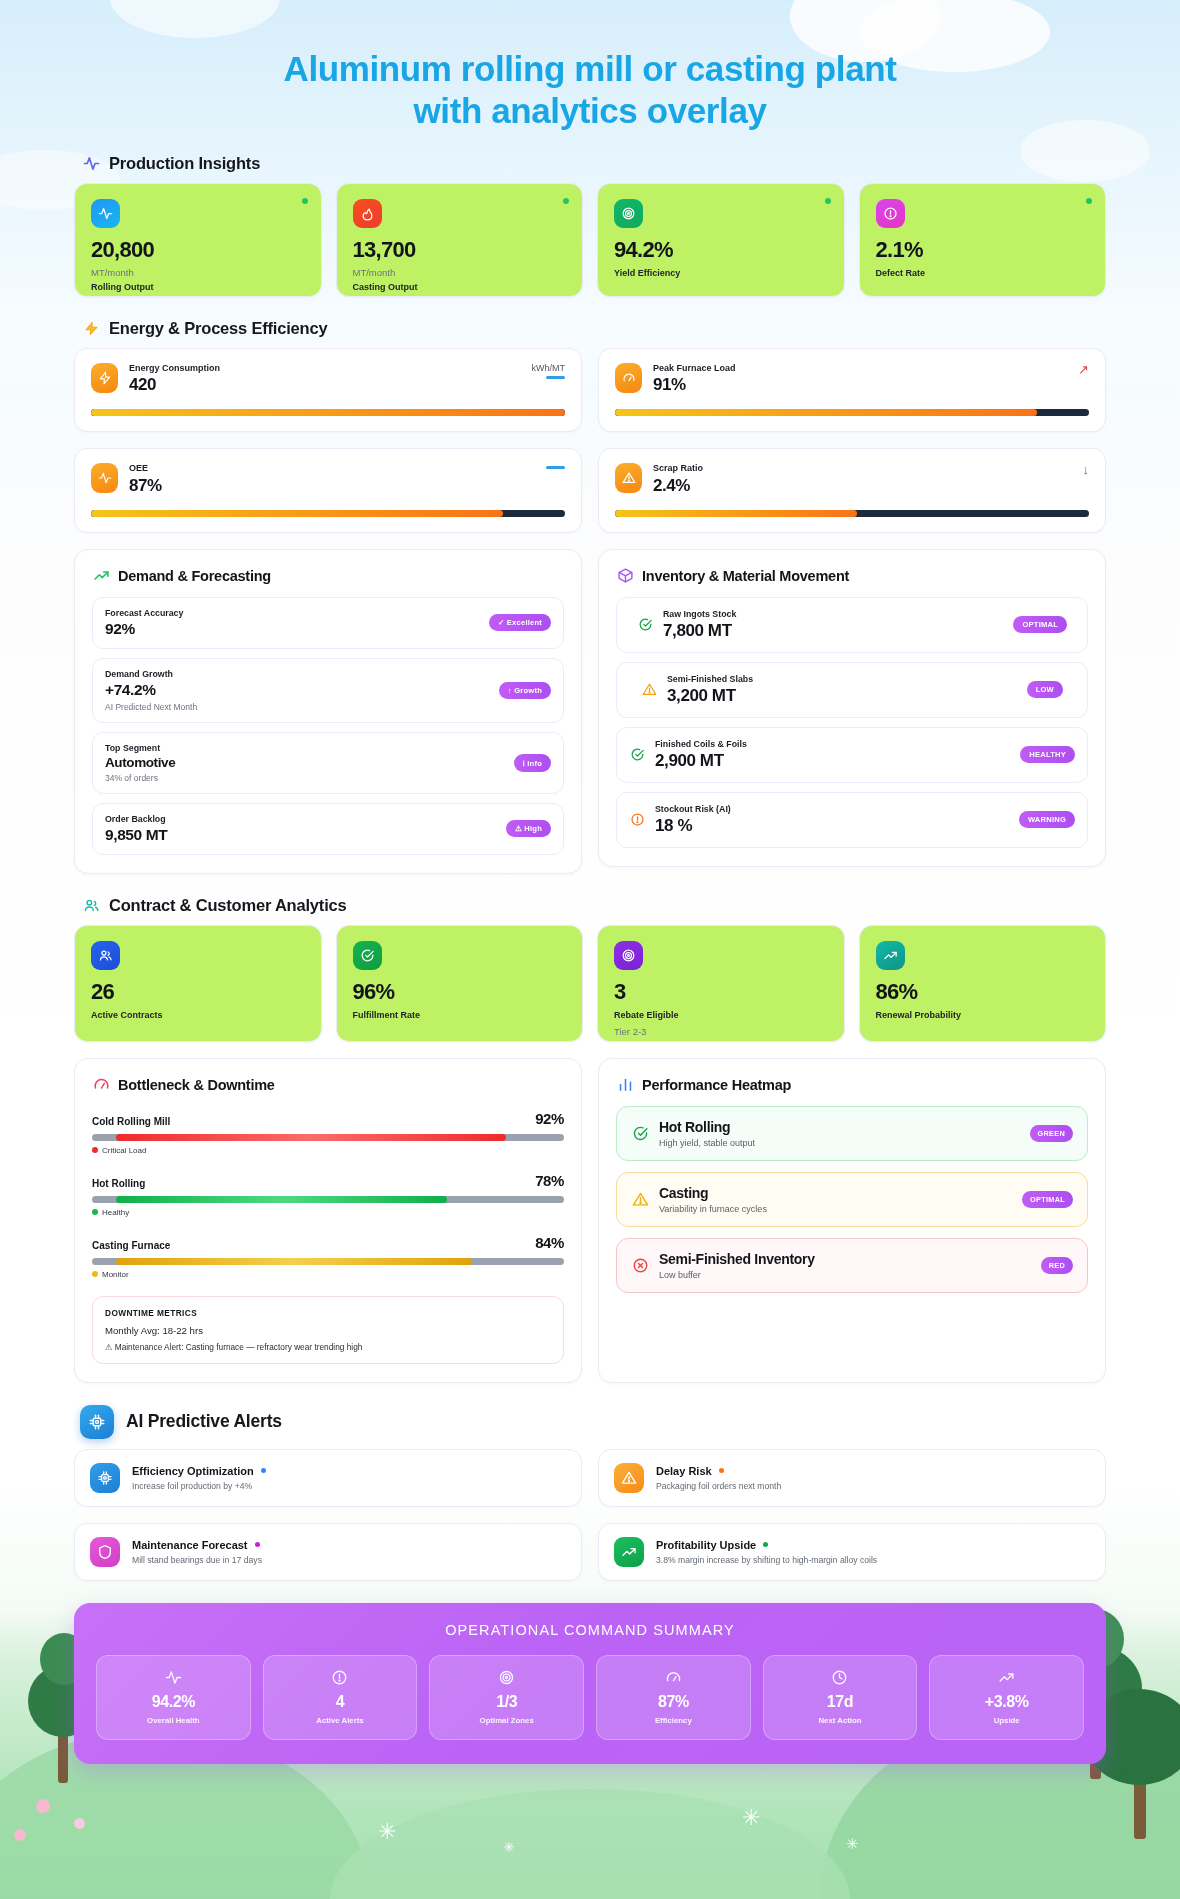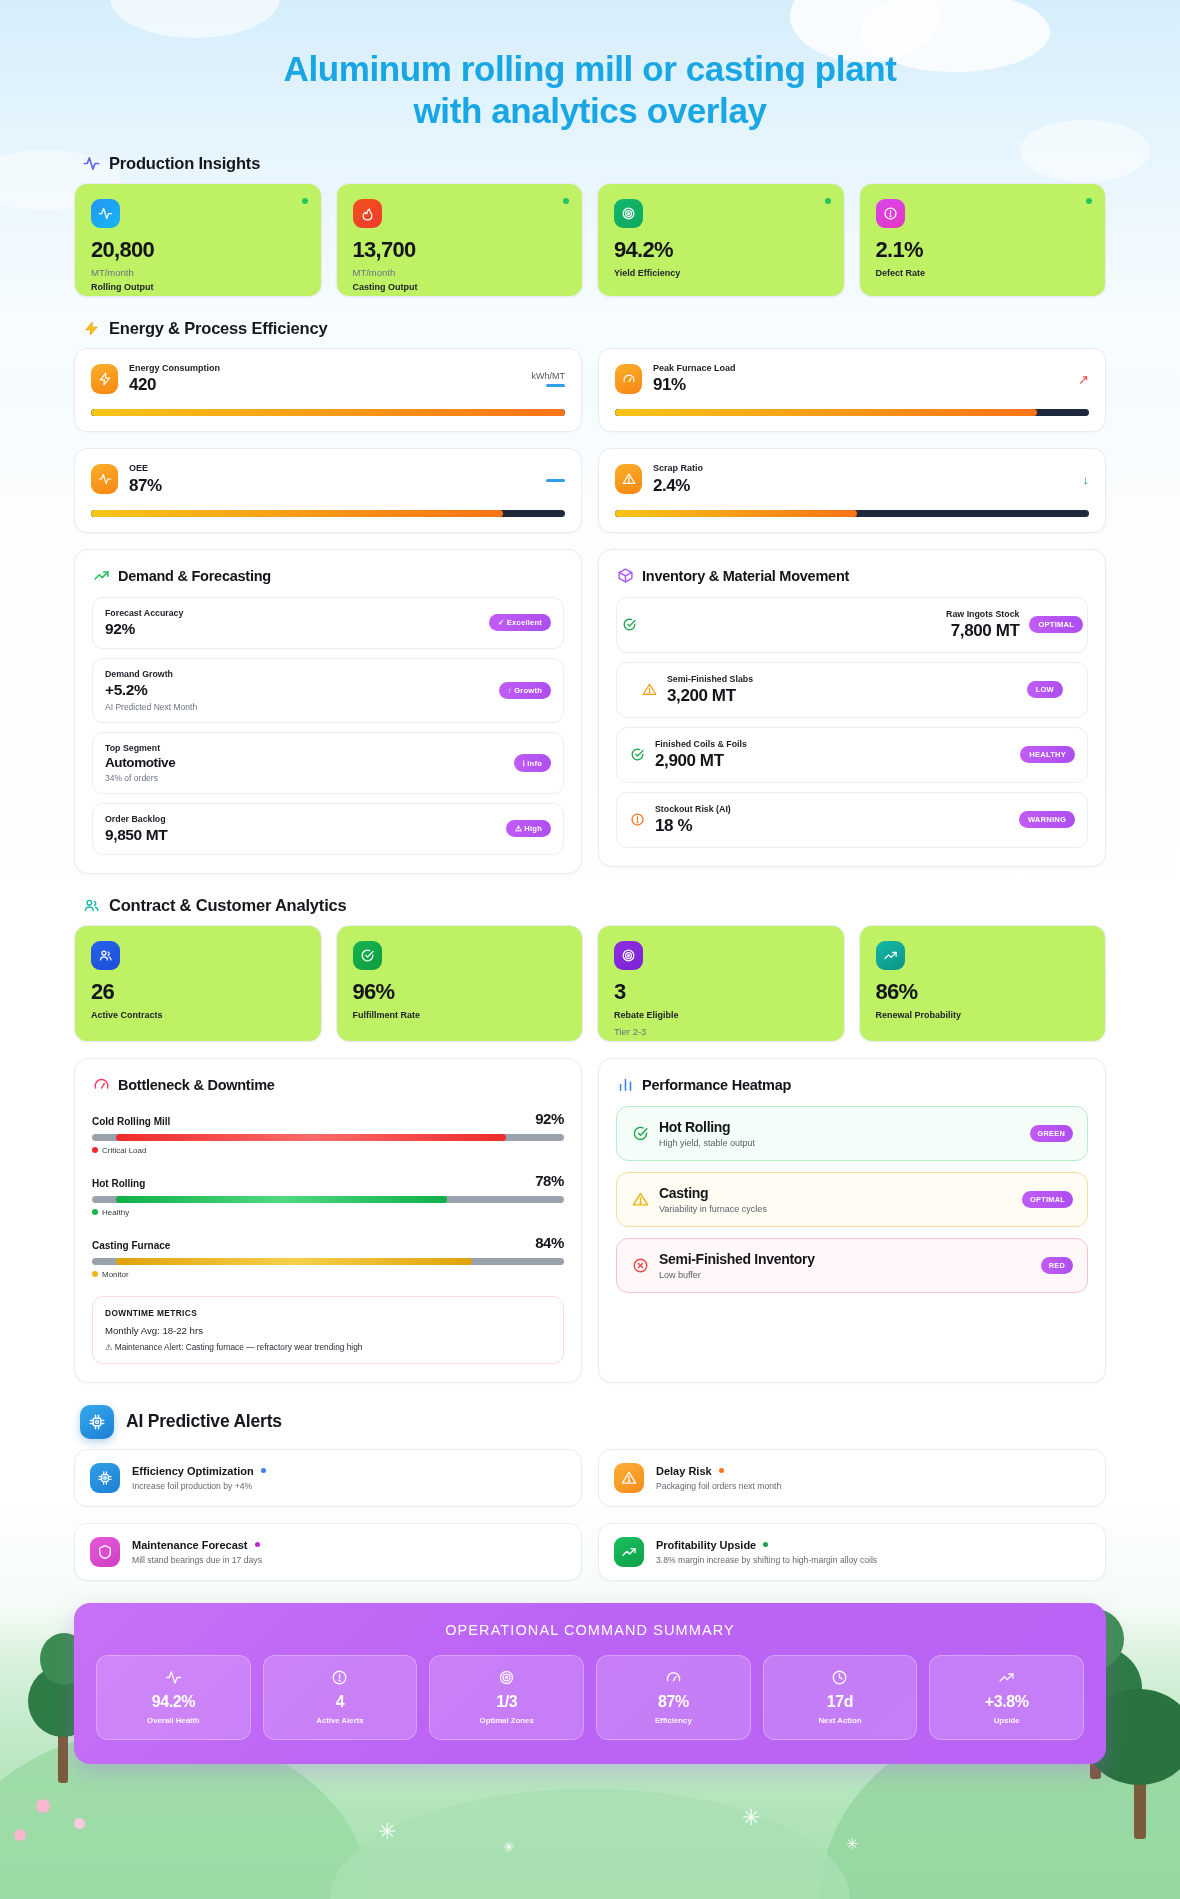--- a/index.html
+++ b/index.html
@@ -54,21 +54,21 @@
   .kpi .dot { position:absolute; right:13px; top:14px; width:6px; height:6px; border-radius:50%; background:#22c55e; }
   .kpi .val { font-size:22px; font-weight:700; letter-spacing:-.7px; line-height:1; }
   .kpi .unit { font-size:9.5px; color:#6b7280; margin-top:6px; }
   .kpi .lbl { font-size:9px; font-weight:700; margin-top:4px; color:#22242b; }
   .kpi .lbl.solo { margin-top:7px; }
 
   
   .grid2 { display:grid; grid-template-columns:1fr 1fr; gap:16px; }
   .etile { background:#fff; border:1px solid #eceaf6; border-radius:13px; padding:14px 16px 15px;
            position:relative; box-shadow:0 1px 2px rgba(20,20,50,.03); }
-  .erow { display:flex; align-items:center; gap:11px; }
+  .erow { display:flex; gap:11px; }
   .erow .ic { width:27px; height:30px; border-radius:9px; display:flex; align-items:center;
               justify-content:center; color:#fff; flex:0 0 auto;
               background:linear-gradient(160deg,#fbae2b,#f68712); }
   .erow .txt .k { font-size:9px; font-weight:700; color:#1c1e25; line-height:1.25; }
   .erow .txt .v { font-size:17px; font-weight:700; letter-spacing:-.5px; margin-top:1px; }
   .erow .tail { margin-left:auto; text-align:right; }
   .erow .tail .u { font-size:9px; color:#525866; }
   .erow .tail .uline { width:19px; height:3px; border-radius:2px; background:#2f9fea; margin:3px 0 0 auto; }
   .erow .tail .arw { font-size:13px; line-height:1; }
   .ebar { height:7px; border-radius:5px; background:#1e293b; margin-top:14px; overflow:hidden; }
@@ -354,21 +354,21 @@
     <div class="body">
       <div class="k">Forecast Accuracy</div>
       <div class="v ">92%</div>
 
     </div>
     <span class="pill">✓ Excellent</span>
   </div>
   <div class="lrow">
     <div class="body">
       <div class="k">Demand Growth</div>
-      <div class="v ">+5.2%</div>
+      <div class="v ">+74.2%</div>
       <div class="sub">AI Predicted Next Month</div>
     </div>
     <span class="pill">↑ Growth</span>
   </div>
   <div class="lrow">
     <div class="body">
       <div class="k">Top Segment</div>
       <div class="v sm">Automotive</div>
       <div class="sub">34% of orders</div>
     </div>
@@ -390,21 +390,21 @@
           <span class="sec-ico">
             <svg width="17" height="17" viewBox="0 0 24 24" fill="none" stroke="#a855f7" stroke-width="2" stroke-linecap="round" stroke-linejoin="round">
                 <path d="M21 16V8l-9-5-9 5v8l9 5 9-5z"></path>
                 <polyline points="3.3 7.5 12 12.5 20.7 7.5"></polyline>
                 <line x1="12" y1="12.5" x2="12" y2="21"></line>
               </svg>
           </span>
           <span class="t">Inventory &amp; Material Movement</span>
         </div>
         <div id="invRows">
-  <div class="lrow" style="padding:11px 4px;text-align:right;">
+  <div class="lrow" style="padding:11px 20px;">
     <span class="lic" style="color:#16a34a">
                 <svg width="15" height="15" viewBox="0 0 24 24" fill="none" stroke="#16a34a" stroke-width="2" stroke-linecap="round" stroke-linejoin="round">
                   <path d="M20.6 11.2V12a8.6 8.6 0 1 1-5.1-7.9"></path>
                   <polyline points="21 5.4 12 14.4 9.3 11.8"></polyline>
                 </svg>
               </span>
     <div class="body">
       <div class="k">Raw Ingots Stock</div>
       <div class="v big">7,800 MT</div>
     </div>

